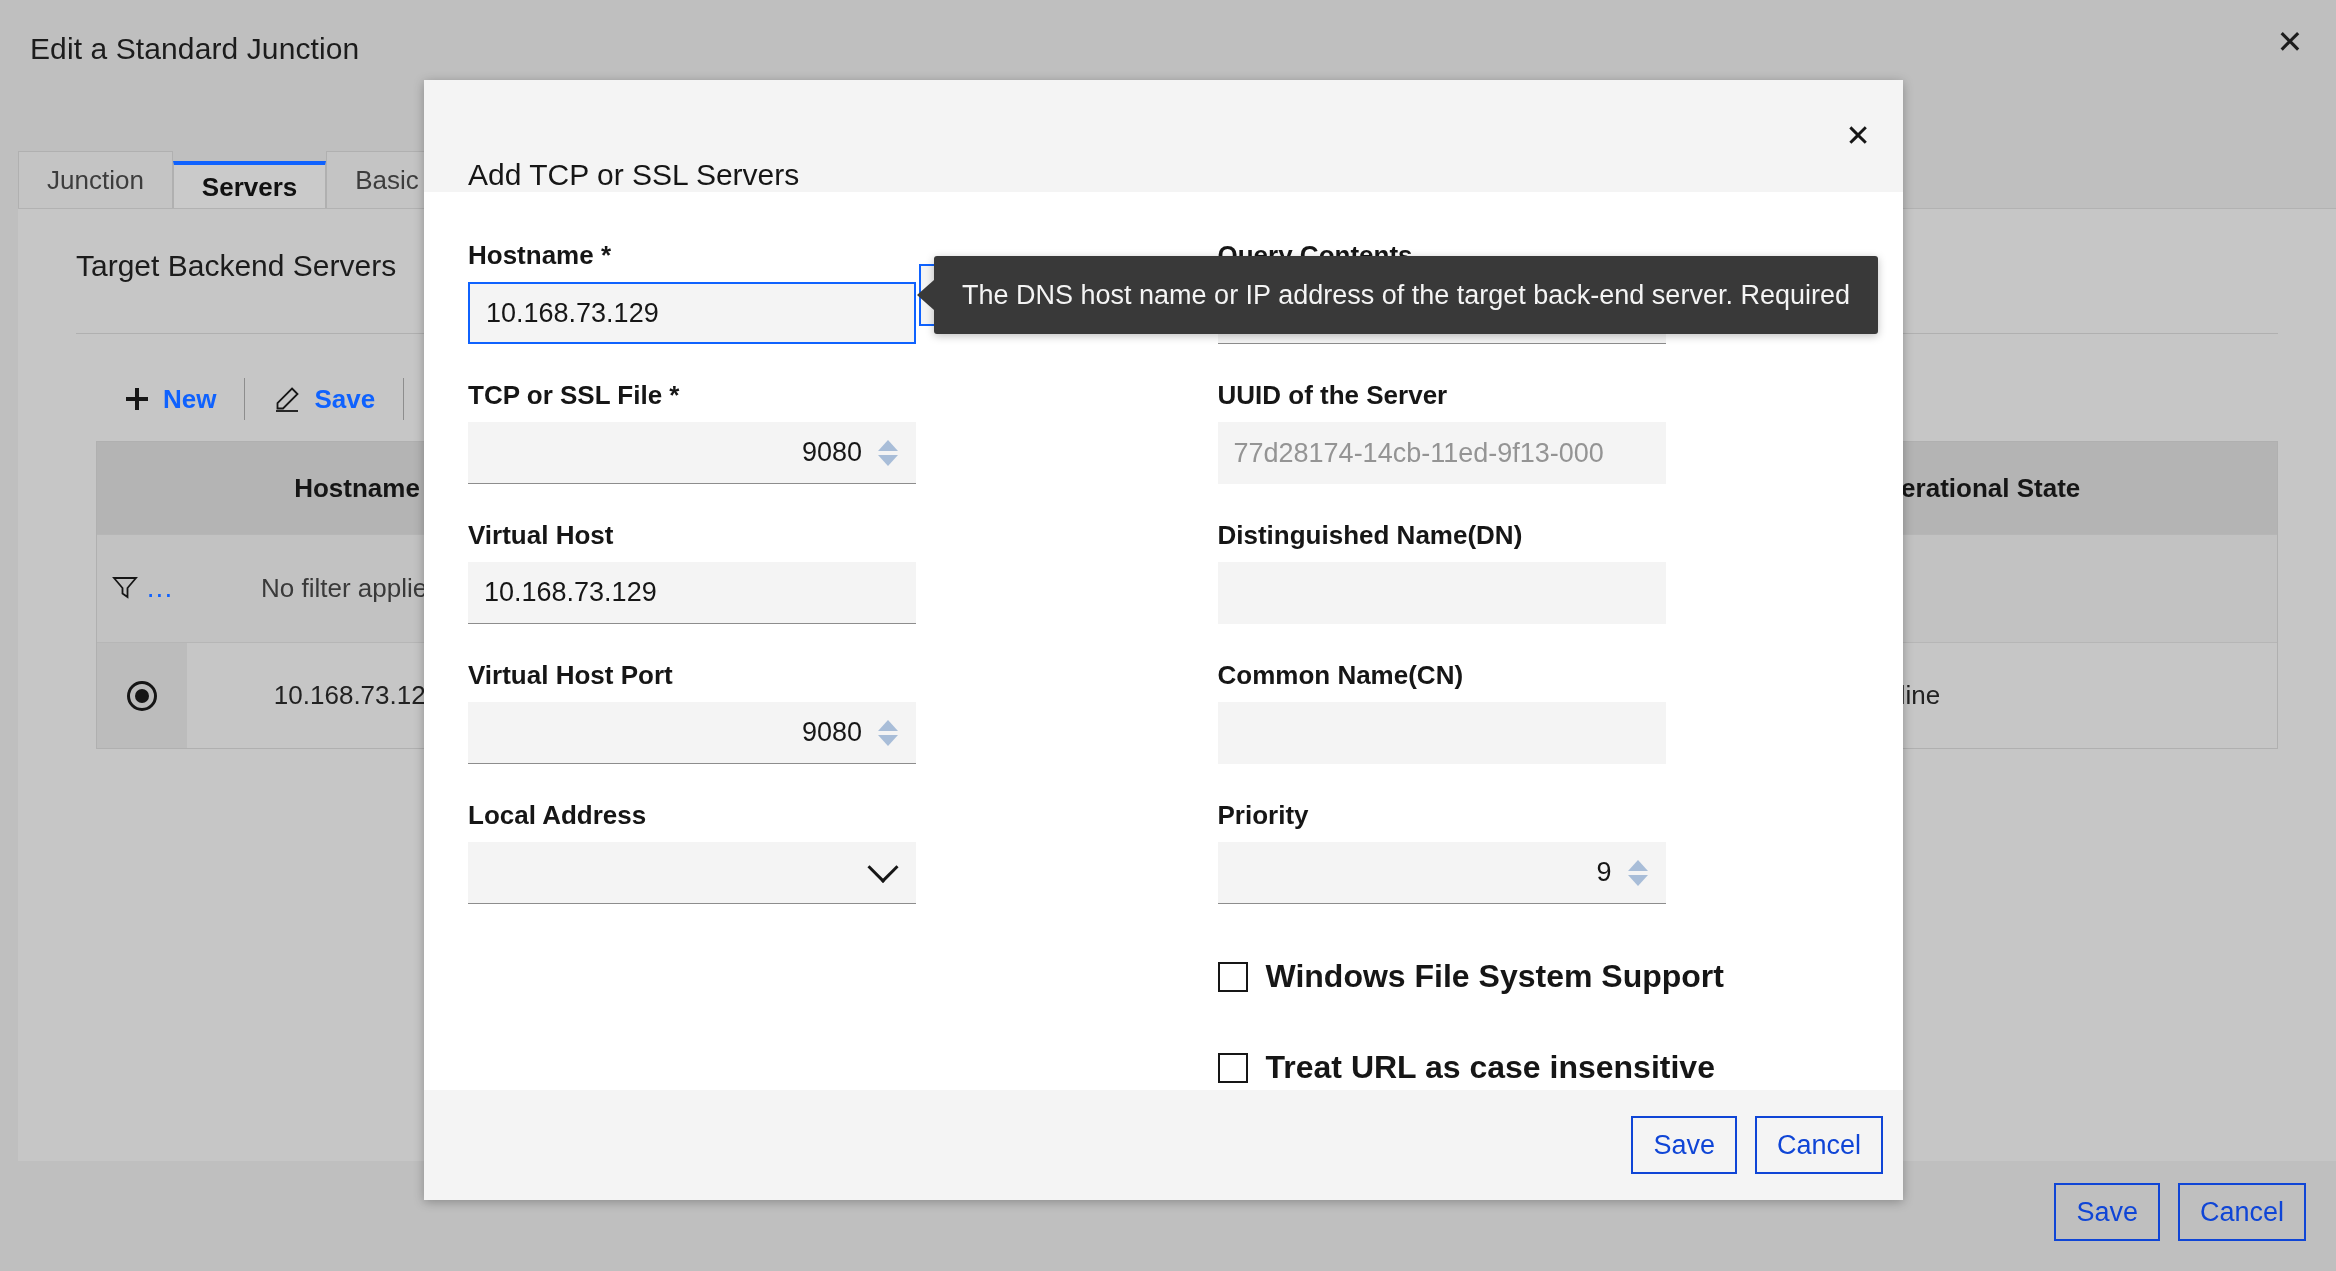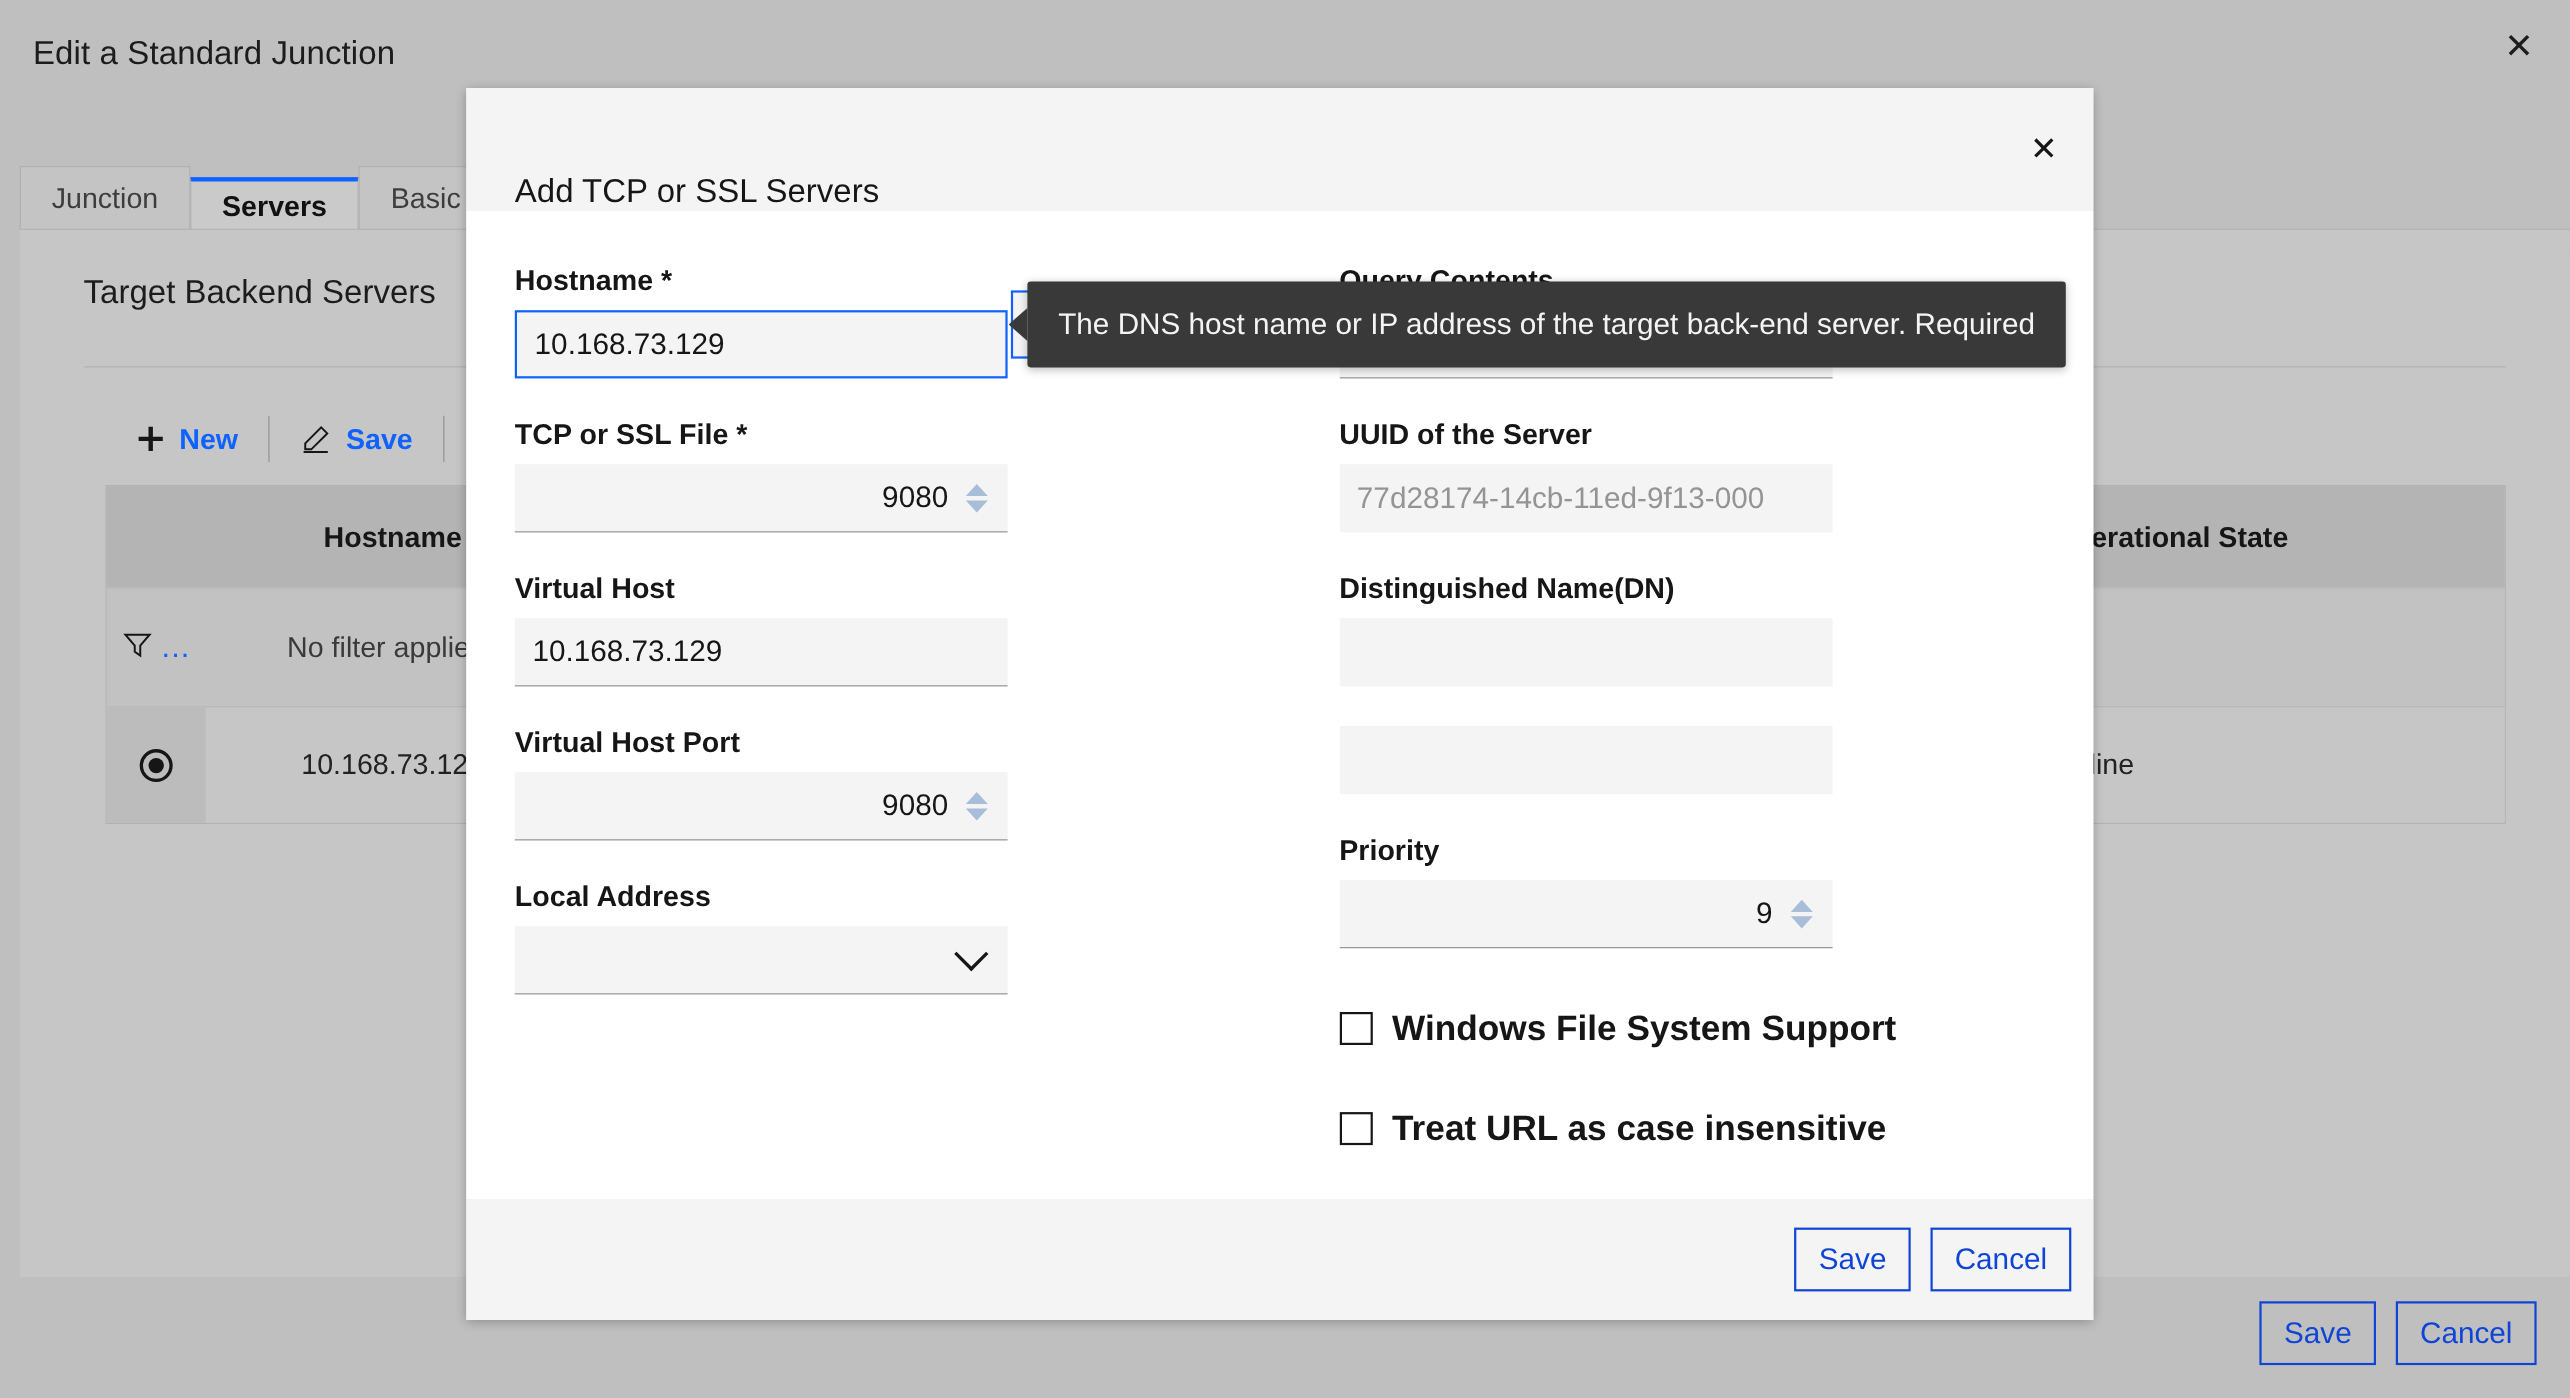--- a/index.html
+++ b/index.html
@@ -447,20 +447,21 @@
         <div class="field-label">UUID of the Server</div>
         <div class="tin readonly">77d28174-14cb-11ed-9f13-000</div>
       </div>
 
       <div class="field">
         <div class="field-label">Distinguished Name(DN)</div>
         <div class="tin readonly"></div>
       </div>
 
       <div class="field">
+        <div class="field-label">Common Name(CN)</div>
         <div class="tin readonly"></div>
       </div>
 
       <div class="field">
         <div class="field-label">Priority</div>
         <div class="num">
           <span class="num-val">9</span>
           <span class="spin">
             <span class="up"></span>
             <span class="dn"></span>

